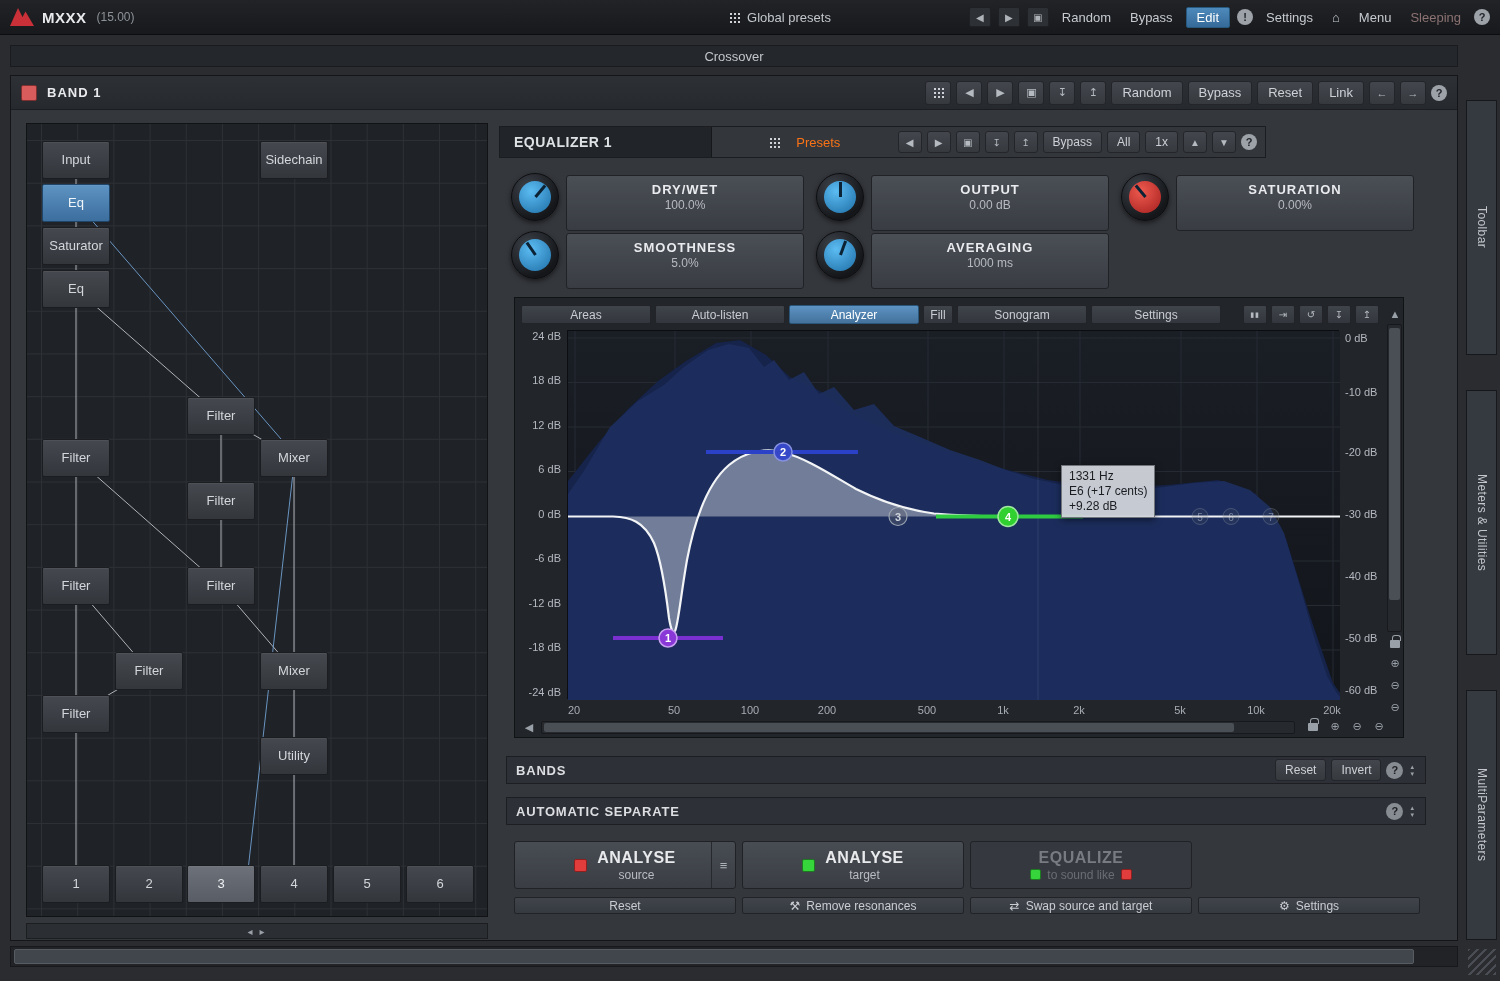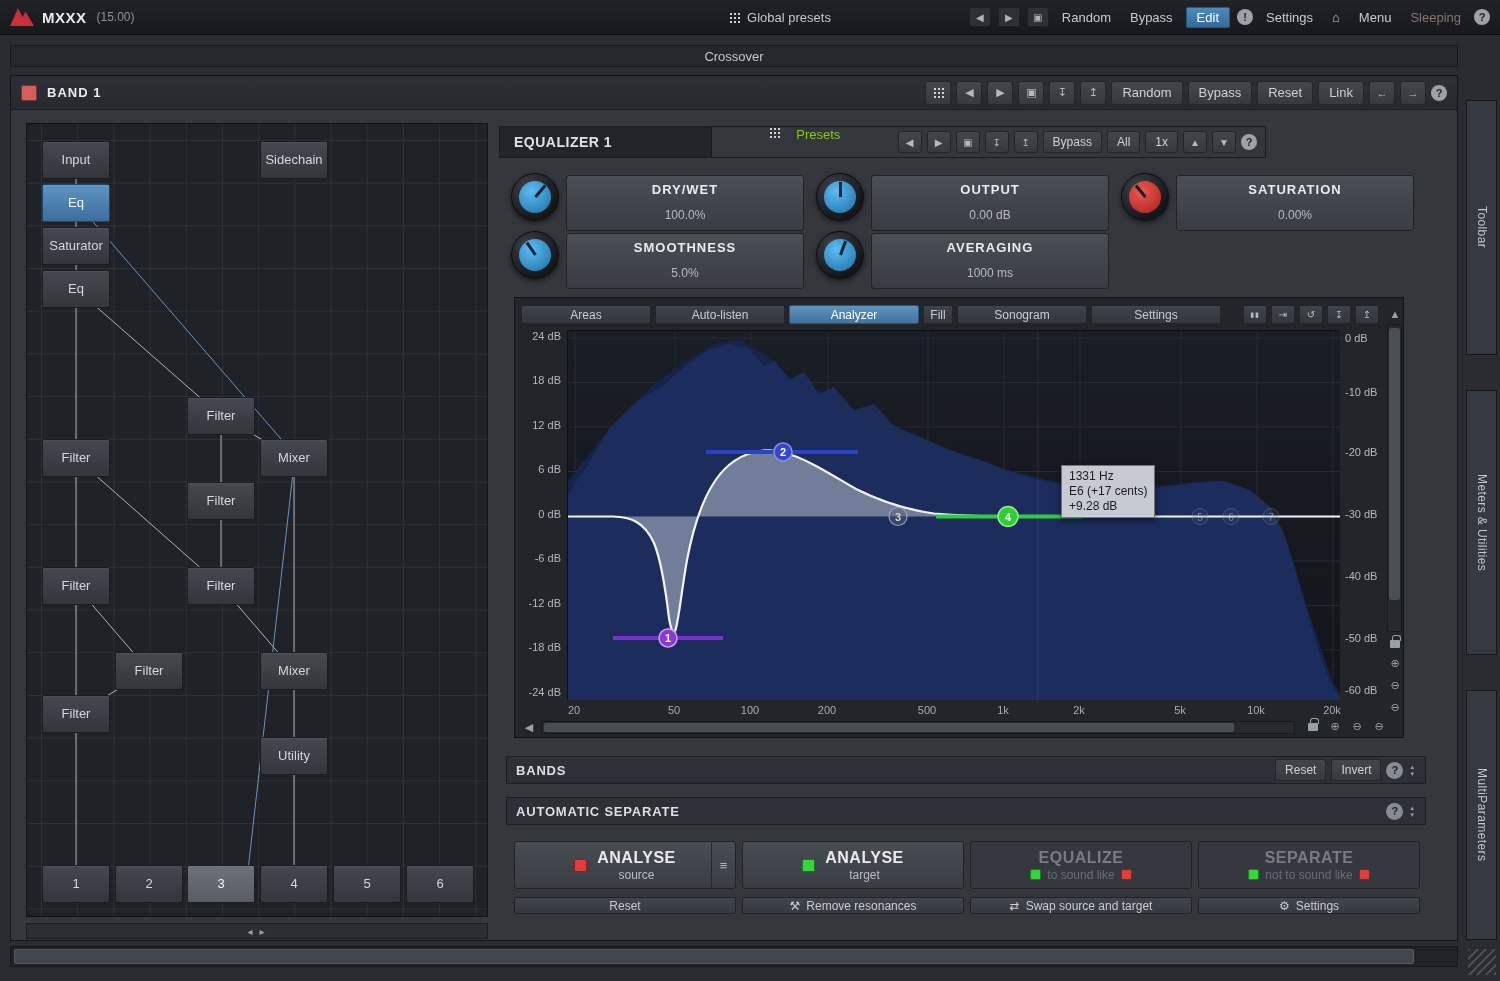--- a/index.html
+++ b/index.html
@@ -60,39 +60,39 @@
   .node.slot-active{background:linear-gradient(#6d727a,#585d65);color:#eef0f3}
   .routing-resize{position:absolute;left:15px;top:847px;width:462px;height:16px;background:#2b2e33;
     border:1px solid #1b1d1f;display:flex;align-items:center;justify-content:center;
     color:#9aa0a7;font-size:10px;letter-spacing:2px}
 
   
   .eq-header{position:absolute;left:488px;top:50px;width:767px;height:32px;background:#33363b;
     border:1px solid #1b1d20;display:flex;align-items:stretch}
   .eq-tab{width:212px;background:#212428;border-right:1px solid #15171a;display:flex;align-items:center;
     padding-left:14px;font-size:14px;font-weight:bold;color:#dfe2e5;letter-spacing:.5px}
-  .eq-mid{flex:1;display:flex;justify-content:center;gap:16px;color:#84cc16}
+  .eq-mid{flex:1;display:flex;align-items:center;justify-content:center;gap:16px;color:#f97316}
   .eq-hdr-icons{display:flex;align-items:center;gap:5px;padding-right:8px}
   .btn-sm{height:22px;background:linear-gradient(#43474d,#363a3f);border:1px solid #23252a;border-radius:3px;
     color:#cdd1d6;font-size:12px;display:flex;align-items:center;justify-content:center;padding:0 9px}
   .btn-sm.icon{width:24px;padding:0;font-size:10px;color:#b5bac0}
 
   .knob-group{position:absolute}
   .knob{position:absolute;width:48px;height:48px;border-radius:50%;
     background:radial-gradient(circle at 35% 30%,#3d424a,#141619 72%);
     border:1px solid #0d0e10;box-shadow:0 2px 5px rgba(0,0,0,.55)}
   .knob-face{position:absolute;inset:7px;border-radius:50%;
     background:radial-gradient(circle at 38% 32%,#5cbcf2,#1d6ea6)}
   .knob-face.red{background:radial-gradient(circle at 38% 32%,#ee5a4e,#a51f1f)}
   .knob-pointer{position:absolute;left:50%;top:50%;width:3px;height:15px;margin-left:-1.5px;
     background:#0c2235;transform-origin:50% 0}
   .knob-panel{position:absolute;width:238px;height:56px;border:1px solid #202226;border-radius:3px;
     background:linear-gradient(#4a4e55,#393d43);text-align:center;padding-top:6px}
   .knob-label{font-size:13px;font-weight:bold;color:#e9ebee;letter-spacing:1px}
-  .knob-value{font-size:12px;color:#b7bbc1;margin-top:11px}
+  .knob-value{font-size:12px;color:#b7bbc1;margin-top:1px}
 
   
   .graph{position:absolute;left:503px;top:221px;width:890px;height:441px;background:#22252a;
     border:1px solid #101214}
   .graph-toolbar{position:absolute;left:6px;top:7px;display:flex;gap:4px;align-items:center}
   .gbtn{height:19px;background:linear-gradient(#3f434a,#33373d);border:1px solid #22242a;border-radius:2px;
     color:#c9cdd3;font-size:12px;display:flex;align-items:center;justify-content:center}
   .gbtn.active{background:linear-gradient(#5d93c2,#44719c);color:#fff;border-color:#2a567c}
   .gbtn.gicon{width:24px;font-size:10px;color:#b5bac0}
   .plot-wrap{position:absolute;left:52px;top:32px;width:772px;height:369px;border:1px solid #0b0d10}
@@ -576,28 +576,20 @@
     </span>
   </div>
   <div class="big-btn disabled" style="left:959px;top:765px;flex-direction:column;gap:1px">
     <div class="big-title">EQUALIZE</div>
     <div style="display:flex;align-items:center;gap:6px">
       <span class="sq green small"></span>
       <span class="big-sub" style="margin-top:0">to sound like</span>
       <span class="sq red small"></span>
     </div>
   </div>
-  <div class="big-btn disabled" style="left:1187px;top:765px;flex-direction:column;gap:1px">
-    <div class="big-title">SEPARATE</div>
-    <div style="display:flex;align-items:center;gap:6px">
-      <span class="sq green small"></span>
-      <span class="big-sub" style="margin-top:0">not to sound like</span>
-      <span class="sq red small"></span>
-    </div>
-  </div>
 
   <div class="small-btn" style="left:503px;top:821px;width:222px">Reset</div>
   <div class="small-btn" style="left:731px;top:821px;width:222px">
     <span>⚒</span>
     <span>Remove resonances</span>
   </div>
   <div class="small-btn" style="left:959px;top:821px;width:222px">
     <span>⇄</span>
     <span>Swap source and target</span>
   </div>

